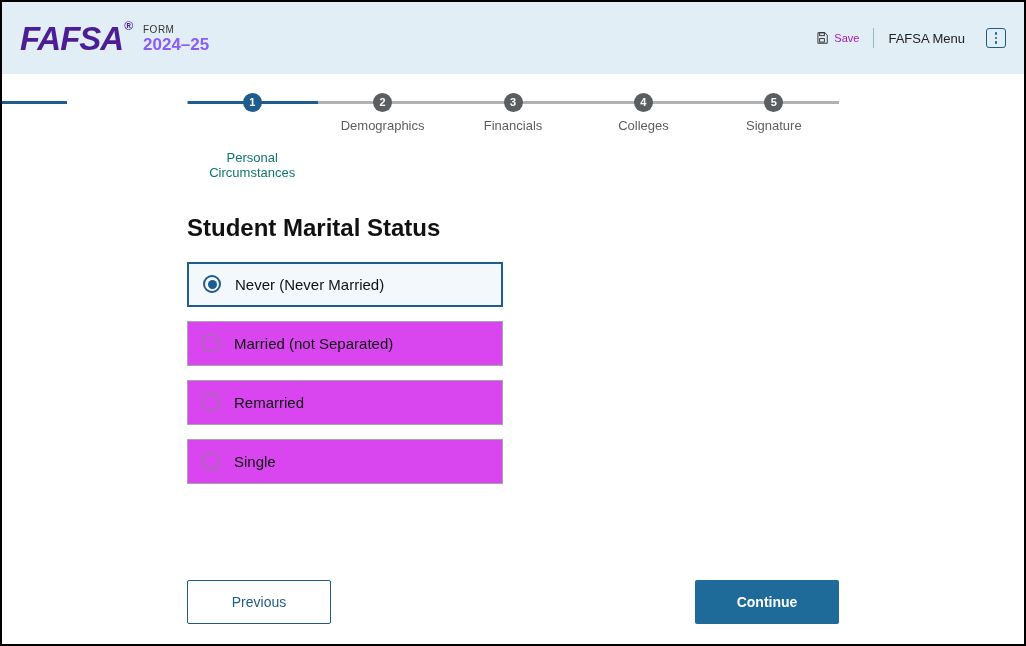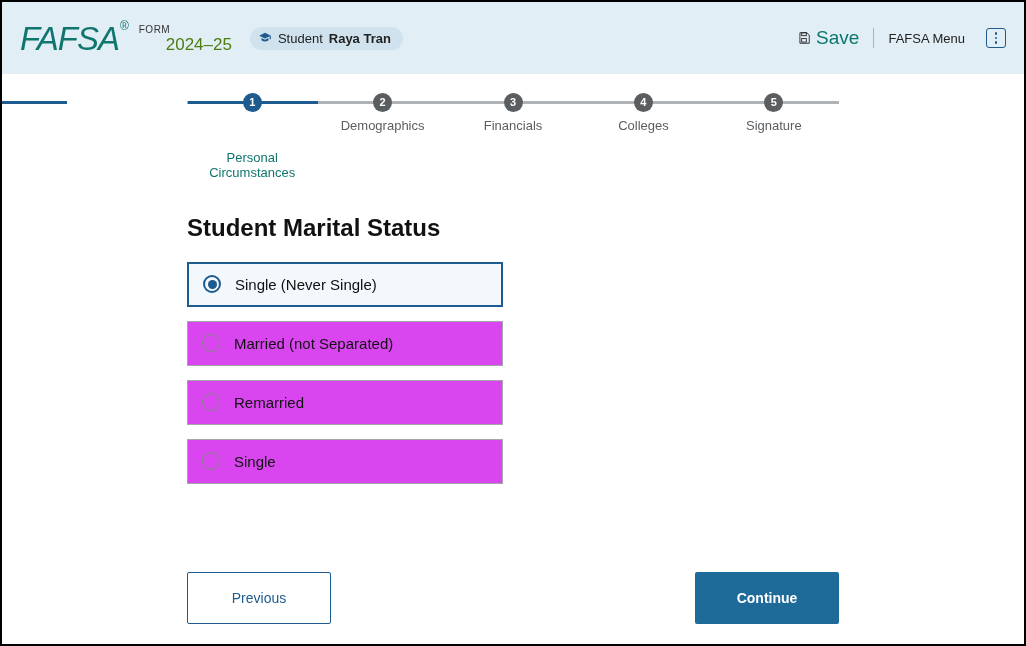--- a/index.html
+++ b/index.html
@@ -20,24 +20,24 @@
       padding: 0 18px;
       position: relative;
     }
     .logo-wrap {
       display: flex;
       align-items: flex-start;
       gap: 6px;
     }
     .logo {
       font-family: "Arial Black", Arial, sans-serif;
-      font-weight: 400;
+      font-weight: 700;
       font-size: 33px;
       font-style: italic;
-      color: #0f766e;
+      color: #4c1d95;
       letter-spacing: -1px;
       line-height: 1;
       position: relative;
     }
     .logo sup {
       font-size: 12px;
       font-style: normal;
       vertical-align: top;
       position: relative;
       top: -2px;
@@ -49,23 +49,22 @@
       margin-left: 6px;
       margin-top: 2px;
     }
     .form-label {
       font-size: 10px;
       color: #333;
       letter-spacing: 0.5px;
     }
     .year-label {
       font-size: 17px;
-      color: #4d7c0f;
-      font-weight: 400;
-      margin-left: 27px;
+      color: #8b5cf6;
+      font-weight: 700;
     }
     .student-chip {
       background: #d0e2ee;
       border-radius: 14px;
       padding: 4px 12px 4px 8px;
       margin-left: 18px;
       display: flex;
       align-items: center;
       gap: 6px;
       font-size: 13px;
@@ -76,22 +75,22 @@
     .header-right {
       margin-left: auto;
       display: flex;
       align-items: center;
       gap: 14px;
     }
     .save-btn {
       display: flex;
       align-items: center;
       gap: 5px;
-      font-size: 19px;
-      color: #0f766e;
+      font-size: 11px;
+      color: #a21caf;
       cursor: pointer;
     }
     .save-btn svg { width: 14px; height: 14px; stroke: #222; fill:none; stroke-width:1.5; }
     .divider-v {
       width: 1px;
       height: 20px;
       background: #9db7c9;
     }
     .menu-btn {
       display: flex;
@@ -212,21 +211,21 @@
     .footer {
       position: absolute;
       bottom: 20px;
       left: 185px;
       right: 185px;
       display: flex;
       justify-content: space-between;
     }
     .btn {
       width: 144px;
-      height: 52px;
+      height: 44px;
       display: flex;
       align-items: center;
       justify-content: center;
       font-size: 14px;
       cursor: pointer;
       border-radius: 2px;
     }
     .btn-prev {
       border: 1.5px solid #1e5b8f;
       background: #fff;
@@ -244,27 +243,20 @@
 
 <div class="header">
   <div class="logo-wrap">
     <div class="logo">
       <span>FAFSA</span><sup>®</sup>
     </div>
     <div class="form-year">
       <span class="form-label">FORM</span>
       <span class="year-label">2024–25</span>
     </div>
-  </div>
-  <div class="student-chip">
-    <svg viewBox="0 0 24 24">
-        <path d="M12 3L2 8l10 5 8-4v5h2V8L12 3zm-6 9v3c0 1.7 2.7 3 6 3s6-1.3 6-3v-3l-6 3-6-3z"></path>
-      </svg>
-    <span>Student</span>
-    <span class="name-bold">Raya Tran</span>
   </div>
   <div class="header-right">
     <div class="save-btn">
       <svg viewBox="0 0 24 24">
           <path d="M5 3h12l4 4v14H5V3z"></path>
           <rect x="8" y="3" width="8" height="5"></rect>
           <rect x="8" y="13" width="8" height="6"></rect>
         </svg>
       <span>Save</span>
     </div>
@@ -309,21 +301,21 @@
 <div style="position:absolute; top:99px; left:186px; right:186px; height:3px; background:#b0b3b6; z-index:0;"></div>
 <div style="position:absolute; top:99px; left:186px; width:130px; height:3px; background:#1e5b8f; z-index:1;"></div>
 
 <h1 class="page-heading">Student Marital Status</h1>
 
 <div class="options">
   <div class="option selected">
     <div class="radio-outer">
         <div class="radio-inner"></div>
       </div>
-    <span class="option-label">Single (Never Single)</span>
+    <span class="option-label">Never (Never Married)</span>
   </div>
   <div class="option">
     <div class="radio-outer"></div>
     <span class="option-label">Married (not Separated)</span>
   </div>
   <div class="option">
     <div class="radio-outer"></div>
     <span class="option-label">Remarried</span>
   </div>
   <div class="option">

